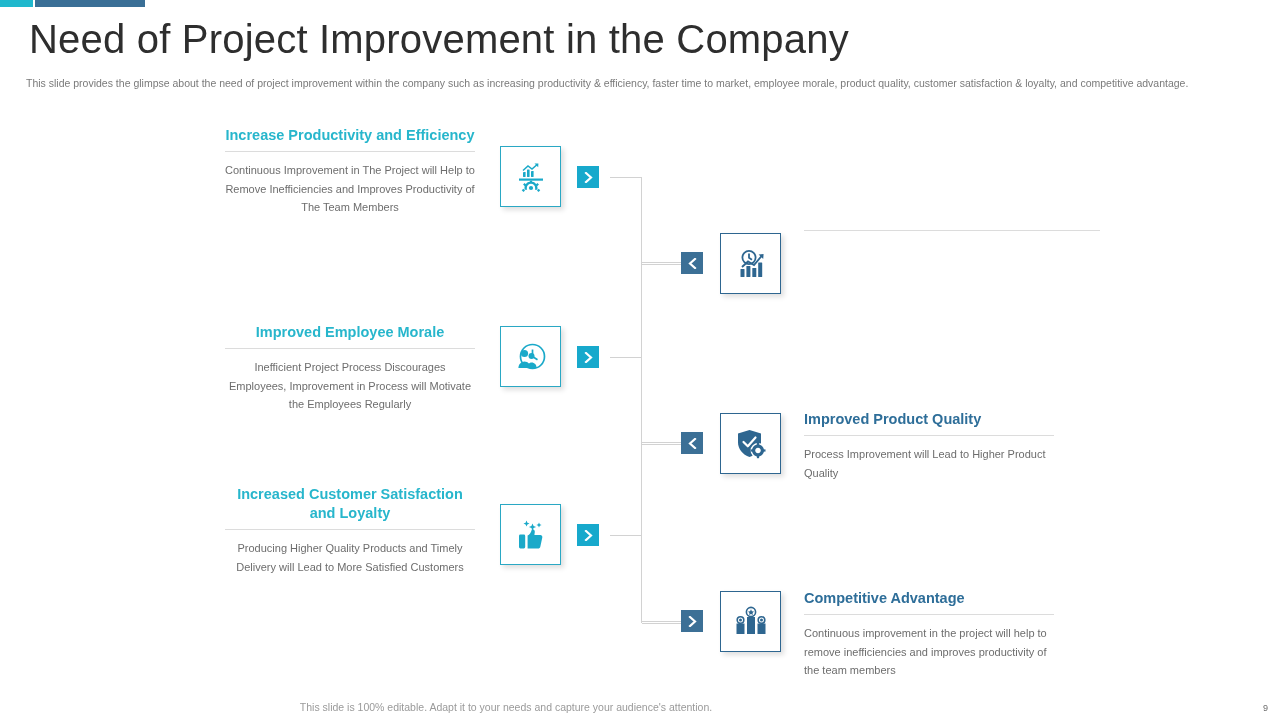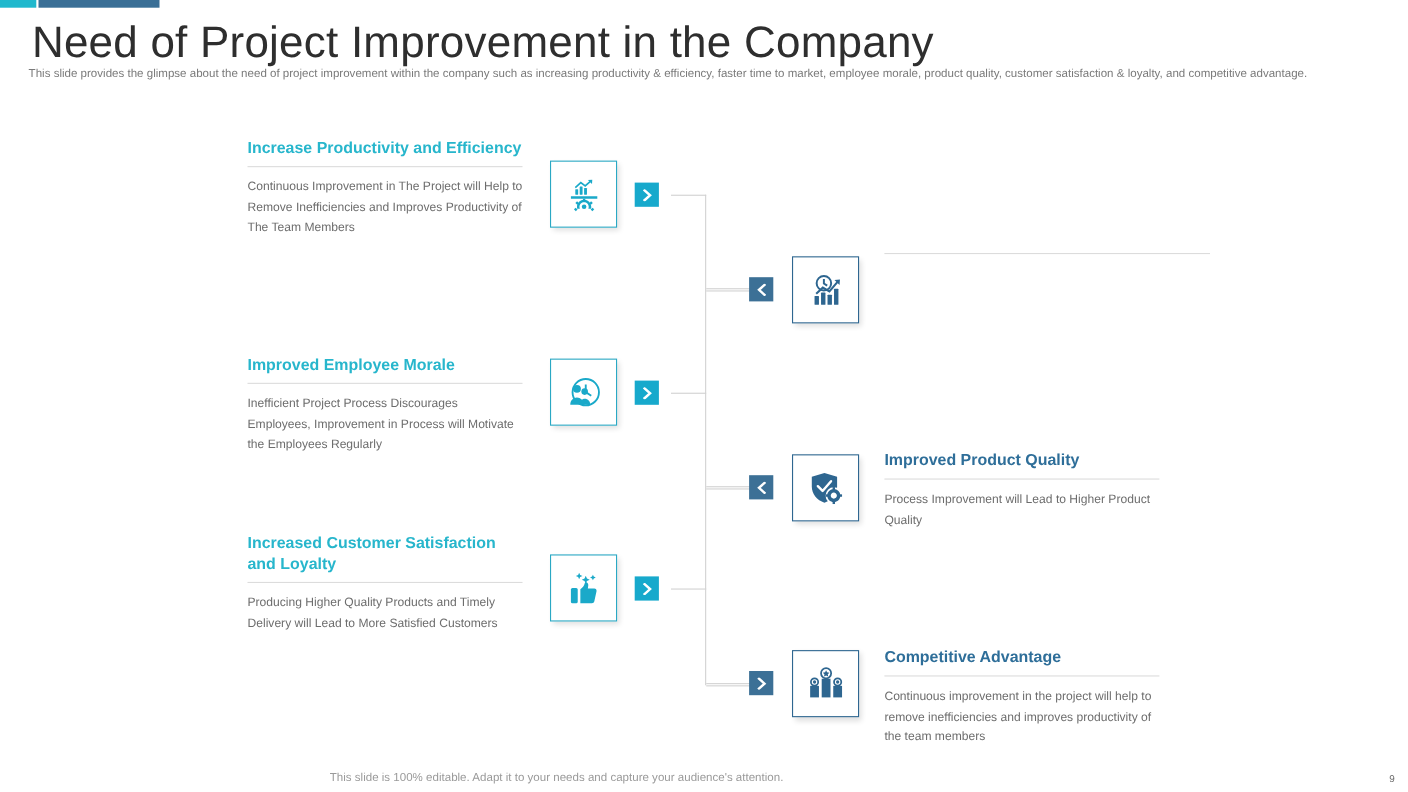--- a/index.html
+++ b/index.html
@@ -21,21 +21,21 @@
     background: #3a6f96;
   }
 
   
   .title {
     position: absolute; left: 29px; top: 17px;
     font-size: 40px; font-weight: 400; color: #2e2e2e;
     letter-spacing: .2px; white-space: nowrap;
   }
   .subtitle {
-    position: absolute; left: 26px; top: 60px; width: 1212px;
+    position: absolute; left: 26px; top: 76px; width: 1212px;
     font-size: 10.5px; line-height: 14.5px; color: #7a7a7a;
   }
 
   
   .spine {
     position: absolute; left: 641px; top: 177px;
     width: 1px; height: 446px; background: #d2d2d2;
   }
   .hline { position: absolute; height: 1px; background: #d2d2d2; }
   .hline.dbl { height: 3px; border-top: 1px solid #d2d2d2; border-bottom: 1px solid #d2d2d2; background: transparent; }
@@ -66,21 +66,21 @@
   .block { position: absolute; }
   .block .head {
     font-size: 14.5px; font-weight: bold; line-height: 19px;
     padding-bottom: 6px;
   }
   .block .rule { height: 1px; background: #dcdcdc; width: 100%; }
   .block .body {
     font-size: 11px; line-height: 18.5px; color: #6d6d6d;
     padding-top: 9px;
   }
-  .block.left { text-align: left; }
+  .block.left { text-align: center; }
   .block.left .head { color: #27b6cc; }
   .block.right { text-align: left; }
   .block.right .head { color: #2e6e99; }
 
   
   .footer-note {
     position: absolute; left: 0; top: 701px; width: 1012px;
     text-align: center; font-size: 10.5px; color: #9a9a9a;
   }
   .page-num {

